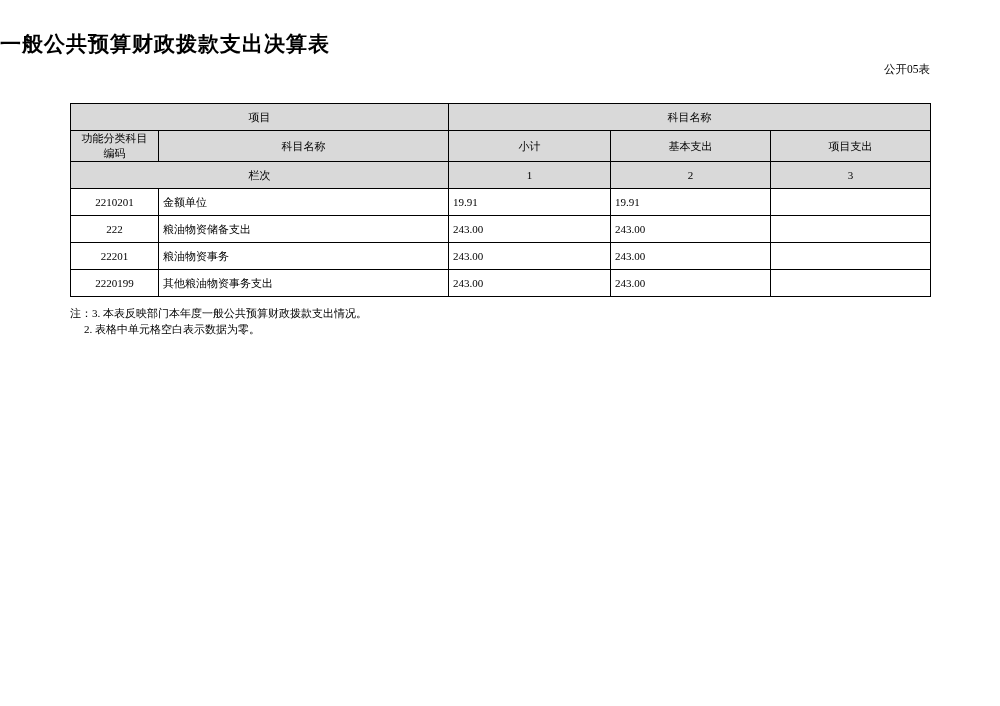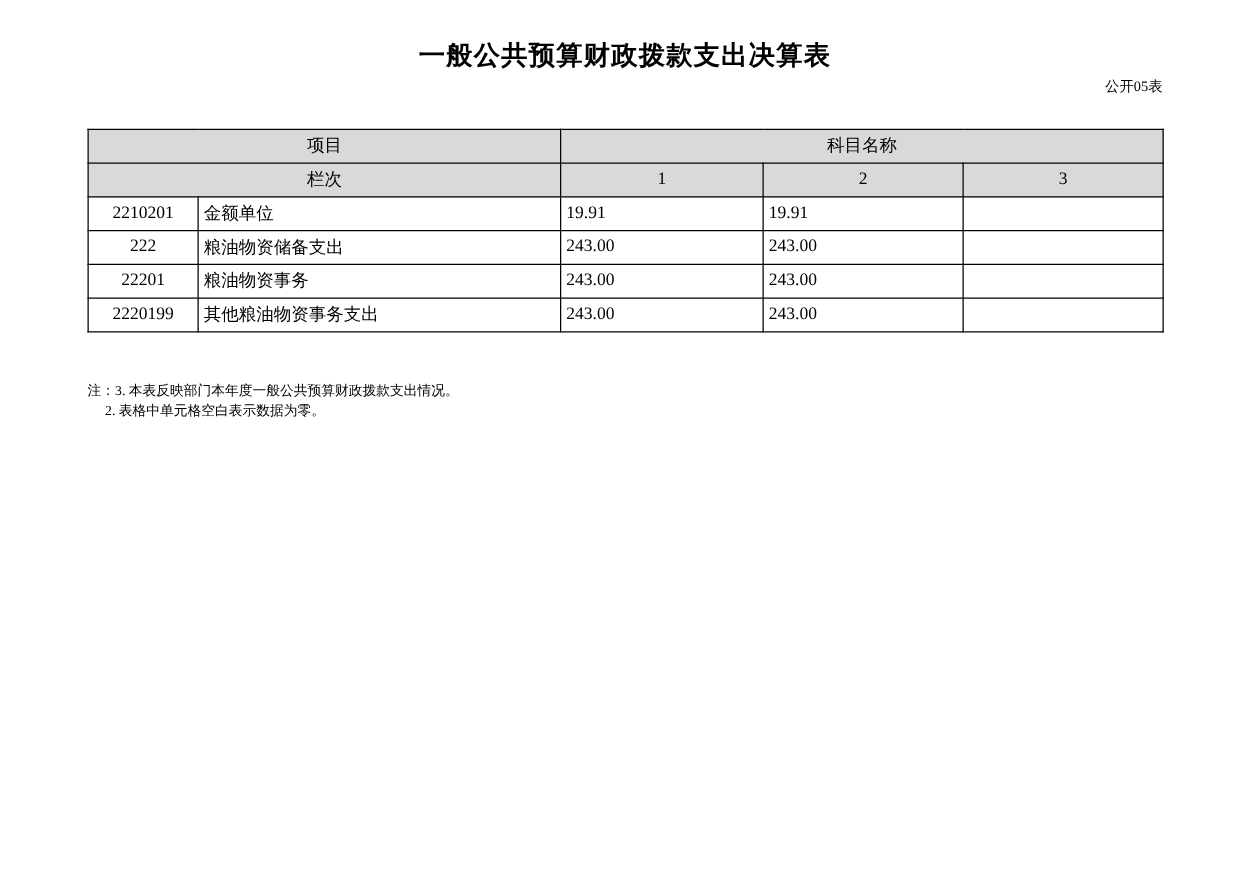--- a/index.html
+++ b/index.html
@@ -20,21 +20,21 @@
     left: 0;
     top: 0;
     width: 1000px;
     height: 706px;
   }
   .doc-title {
     position: absolute;
     left: 0;
     top: 30px;
     width: 1000px;
-    text-align: center;
+    text-align: left;
     font-size: 21px;
     font-weight: bold;
     letter-spacing: 1px;
     font-family: "DejaVu Sans", "Liberation Sans", sans-serif;
   }
   .sheet-label {
     position: absolute;
     right: 70px;
     top: 62px;
     font-size: 11.5px;
@@ -54,21 +54,21 @@
   .meta-right {
     float: right;
   }
   table.main {
     position: absolute;
     left: 70px;
     top: 103px;
     border-collapse: collapse;
     table-layout: fixed;
     width: 860px;
-    font-size: 14px;
+    font-size: 11px;
   }
   table.main td {
     border: 1px solid #000000;
     padding: 0 4px;
     vertical-align: middle;
     height: 26px;
   }
   .hdr {
     background: #d9d9d9;
     text-align: center;
@@ -118,20 +118,30 @@
       <col class="c-sub">
       <col class="c-base">
       <col class="c-proj">
     </colgroup>
     <tbody>
       <tr>
         <td class="hdr" colspan="2">项目</td>
         <td class="hdr" colspan="3">科目名称</td>
       </tr>
       <tr>
+        <td class="hdr hdr-tall">
+          <div>功能分类科目</div>
+          <div>编码</div>
+        </td>
+        <td class="hdr hdr-tall">科目名称</td>
+        <td class="hdr hdr-tall">小计</td>
+        <td class="hdr hdr-tall">基本支出</td>
+        <td class="hdr hdr-tall">项目支出</td>
+      </tr>
+      <tr>
         <td class="hdr" colspan="2">栏次</td>
         <td class="hdr">1</td>
         <td class="hdr">2</td>
         <td class="hdr">3</td>
       </tr>
 
       <tr>
         <td class="center">2210201</td>
         <td class="txt-left">金额单位</td>
         <td class="num">19.91</td>

